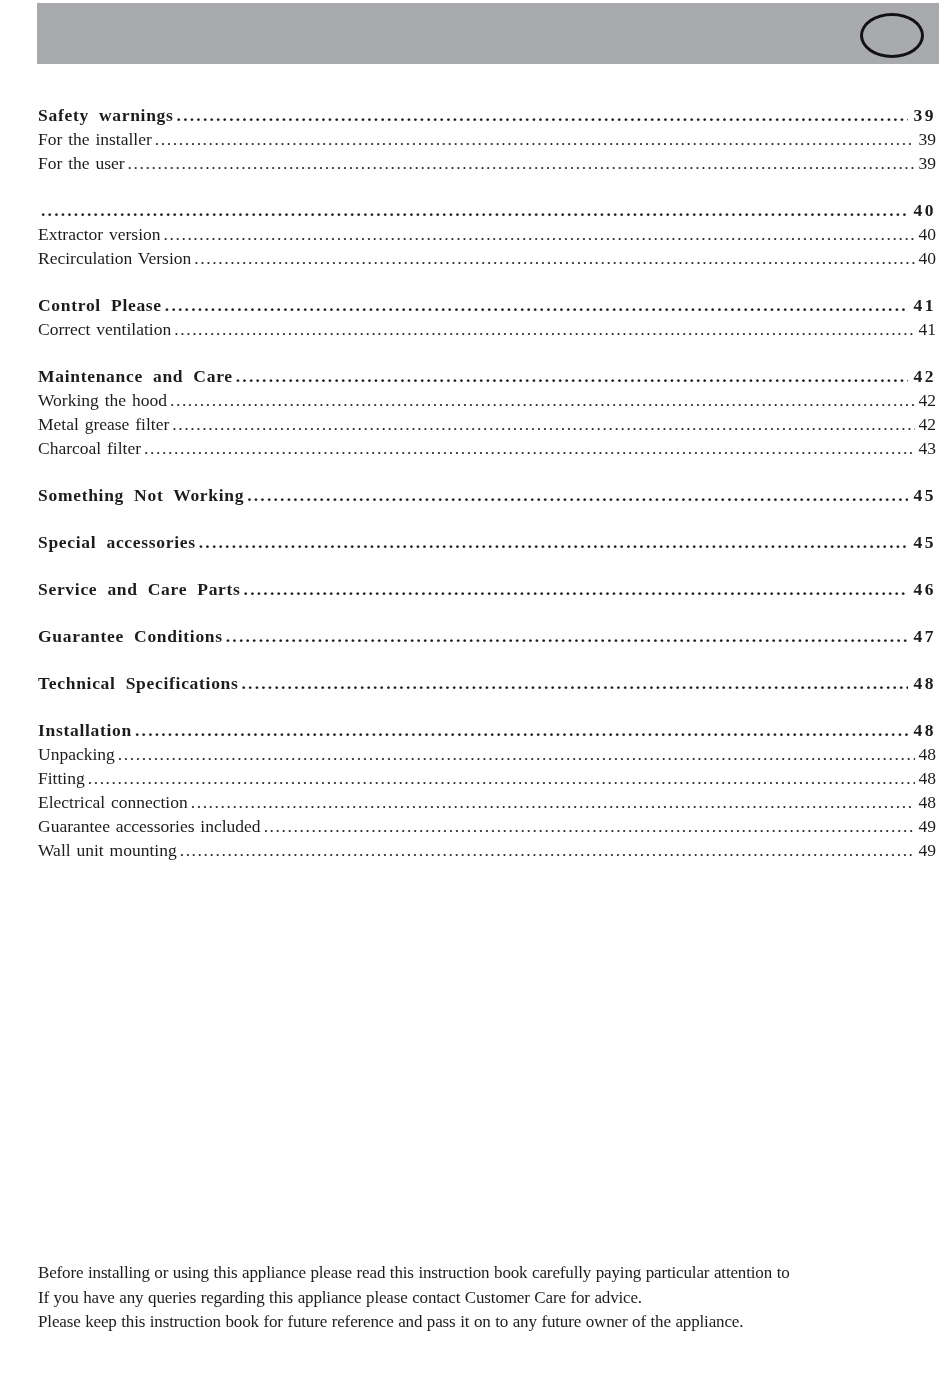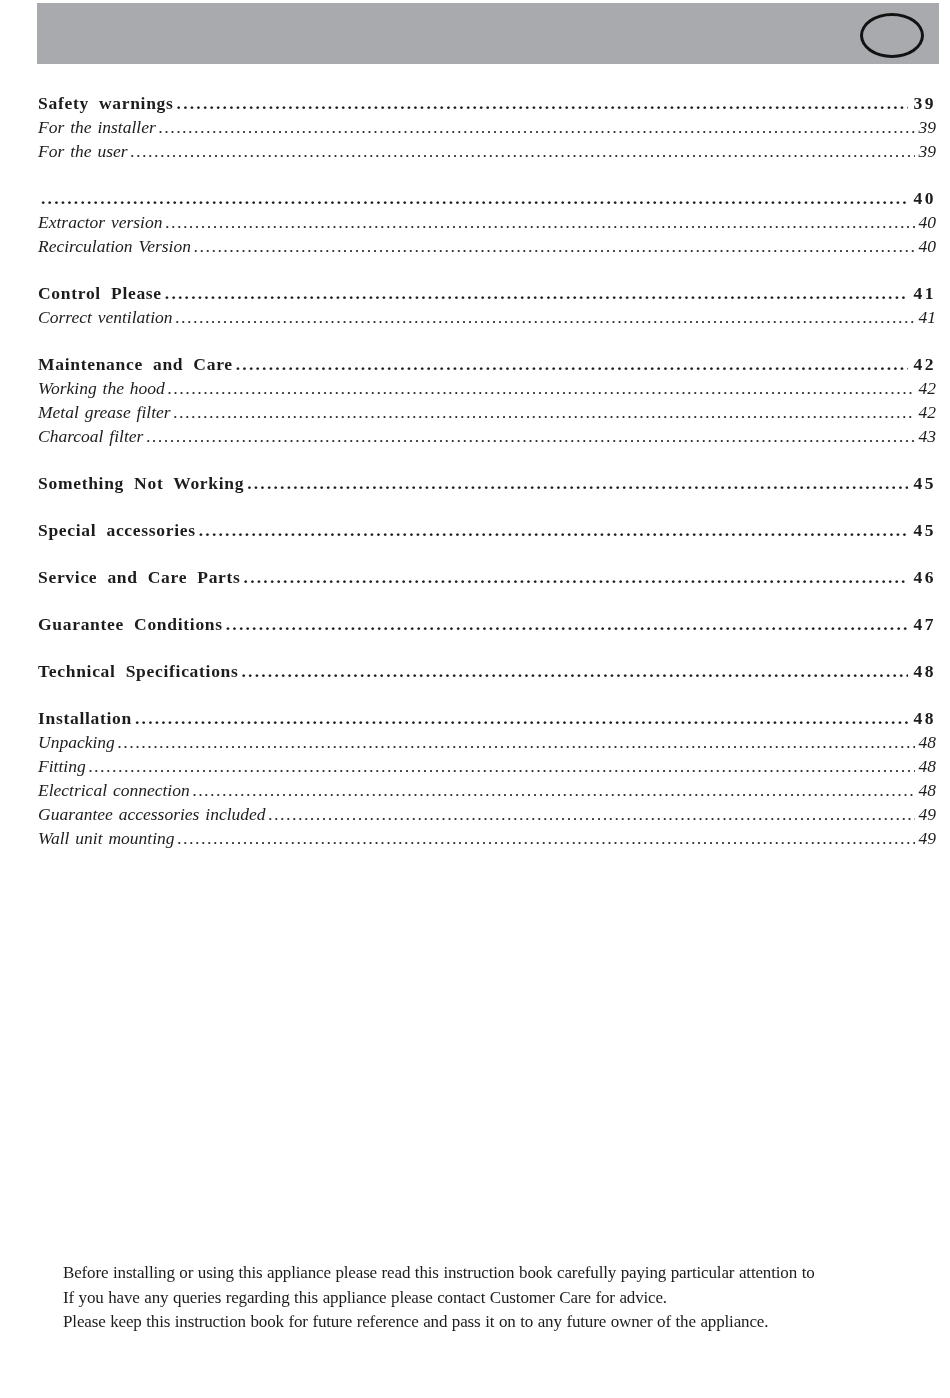--- a/index.html
+++ b/index.html
@@ -37,37 +37,36 @@
   }
 
   
   .toc {
     position: absolute;
     left: 38px;
     top: 91px;
     width: 898px;
   }
   .toc-group { margin-top: 23px; }
-  .toc-group:first-child { margin-top: 0; }
+  .toc-group:first-child { margin-top: 12px; }
 
   .toc-row {
     display: flex;
     align-items: baseline;
     line-height: 24px;
     font-size: 17.5px;
     white-space: nowrap;
   }
   .toc-row.bold {
     font-weight: bold;
     letter-spacing: 0.7px;
     word-spacing: 5px;
   }
   .toc-row.plain {
     word-spacing: 1.5px;
-    font-style: italic;
   }
   .toc-label { white-space: nowrap; flex: 0 0 auto; }
   .toc-leader {
     flex: 1 1 auto;
     overflow: hidden;
     white-space: nowrap;
     margin: 0 4px 0 3px;
     letter-spacing: 2.2px;
   }
   .toc-row.plain .toc-leader { letter-spacing: 1.6px; color: #2a2a2a; }
@@ -81,21 +80,21 @@
   .footer-note {
     position: absolute;
     left: 38px;
     top: 1261px;
     width: 905px;
     font-size: 17px;
     line-height: 24.5px;
     letter-spacing: -0.15px;
     word-spacing: 0.5px;
   }
-  .footer-line { white-space: nowrap; margin-left: 25px; }
+  .footer-line { white-space: nowrap; }
 </style>
 </head>
 <body>
 
 <div class="header-bar">
   <div class="oval-badge"></div>
 </div>
 
 <div class="toc">
     <div class="toc-group">

